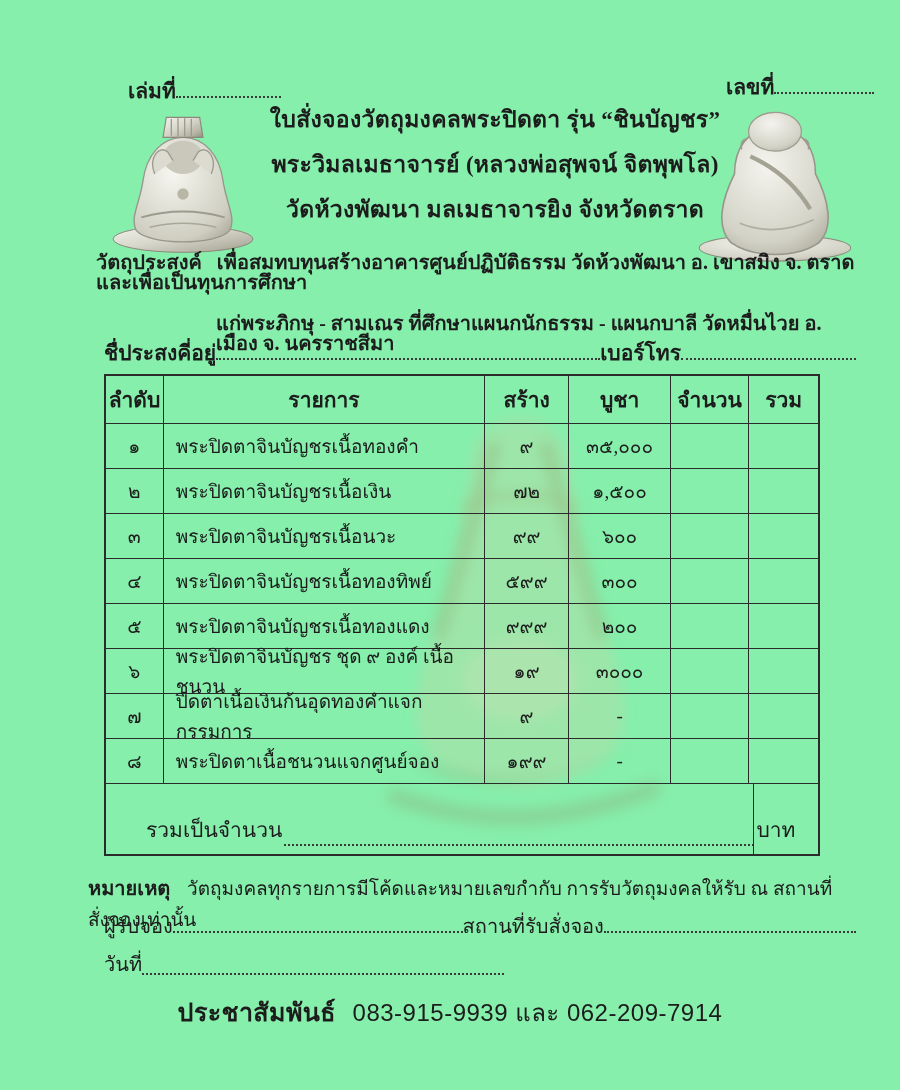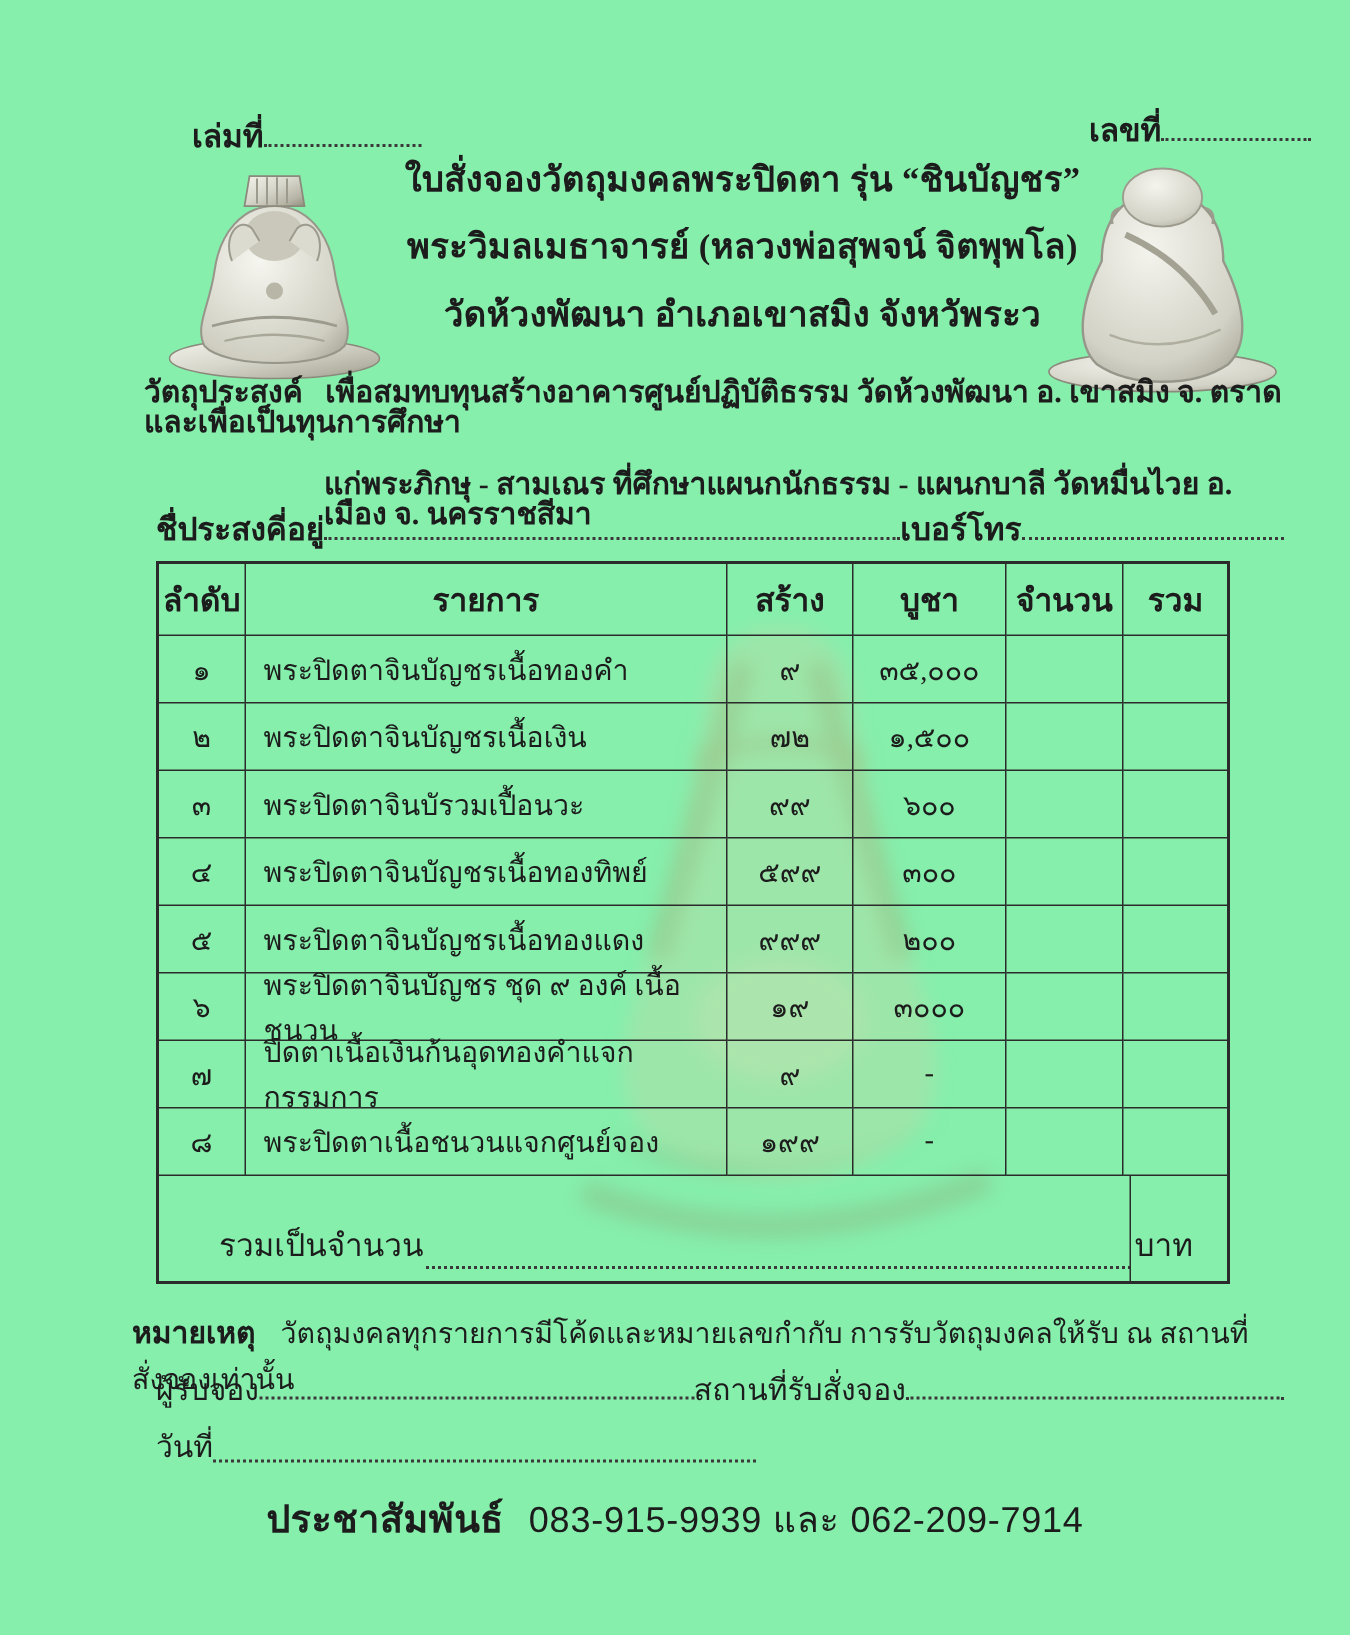--- a/index.html
+++ b/index.html
@@ -120,21 +120,21 @@
     <path d="M50,16 C66,16 73,28 73,42 C80,56 84,72 75,81 C62,90 38,90 25,81 C16,72 20,56 27,42 C27,28 34,16 50,16 Z" fill="url(#silv2)" stroke="#97968a" stroke-width="0.9"></path>
     <ellipse cx="50" cy="18" rx="15" ry="11" fill="url(#silv2)" stroke="#9c9b8d" stroke-width="0.7"></ellipse>
     <path d="M34,22 q-4,1 -3,6 M66,22 q4,1 3,6" fill="none" stroke="#9c9b8d" stroke-width="1"></path>
     <path d="M36,32 Q58,42 70,62" fill="none" stroke="#a3a293" stroke-width="2.4"></path>
     <path d="M30,70 Q50,78 72,68" fill="none" stroke="#b0af9f" stroke-width="1"></path>
   </svg>
 
   <div class="abs" style="left:250px;top:108px;width:490px;">
     <div class="title-line">ใบสั่งจองวัตถุมงคลพระปิดตา  รุ่น “ชินบัญชร”</div>
     <div class="title-line" style="margin-top:22px;">พระวิมลเมธาจารย์  (หลวงพ่อสุพจน์  จิตพุพโล)</div>
-    <div class="title-line" style="margin-top:22px;">วัดห้วงพัฒนา  อำเภอเขาสมิง  จังหวัพระว</div>
+    <div class="title-line" style="margin-top:22px;">วัดห้วงพัฒนา  มลเมธาจารยิง  จังหวัดตราด</div>
   </div>
 
   <div class="abs purpose" style="left:96px;top:252px;width:770px;">
     <div>
       <span style="font-weight:700;">วัตถุประสงค์</span>
       <span style="margin-left:10px;">เพื่อสมทบทุนสร้างอาคารศูนย์ปฏิบัติธรรม วัดห้วงพัฒนา  อ. เขาสมิง จ. ตราด และเพื่อเป็นทุนการศึกษา</span>
     </div>
     <div style="margin-top:21px;padding-left:120px;">แก่พระภิกษุ - สามเณร ที่ศึกษาแผนกนักธรรม - แผนกบาลี วัดหมื่นไวย อ. เมือง จ. นครราชสีมา</div>
   </div>
 
@@ -182,21 +182,21 @@
     <div class="t-row t-body">
       <div class="t-cell c0">๒</div>
       <div class="t-cell c1">พระปิดตาจินบัญชรเนื้อเงิน</div>
       <div class="t-cell c2">๗๒</div>
       <div class="t-cell c3">๑,๕๐๐</div>
       <div class="t-cell c4"></div>
       <div class="t-cell c5"></div>
     </div>
     <div class="t-row t-body">
       <div class="t-cell c0">๓</div>
-      <div class="t-cell c1">พระปิดตาจินบัรวมเปื้อนวะ</div>
+      <div class="t-cell c1">พระปิดตาจินบัญชรเนื้อนวะ</div>
       <div class="t-cell c2">๙๙</div>
       <div class="t-cell c3">๖๐๐</div>
       <div class="t-cell c4"></div>
       <div class="t-cell c5"></div>
     </div>
     <div class="t-row t-body">
       <div class="t-cell c0">๔</div>
       <div class="t-cell c1">พระปิดตาจินบัญชรเนื้อทองทิพย์</div>
       <div class="t-cell c2">๕๙๙</div>
       <div class="t-cell c3">๓๐๐</div>

